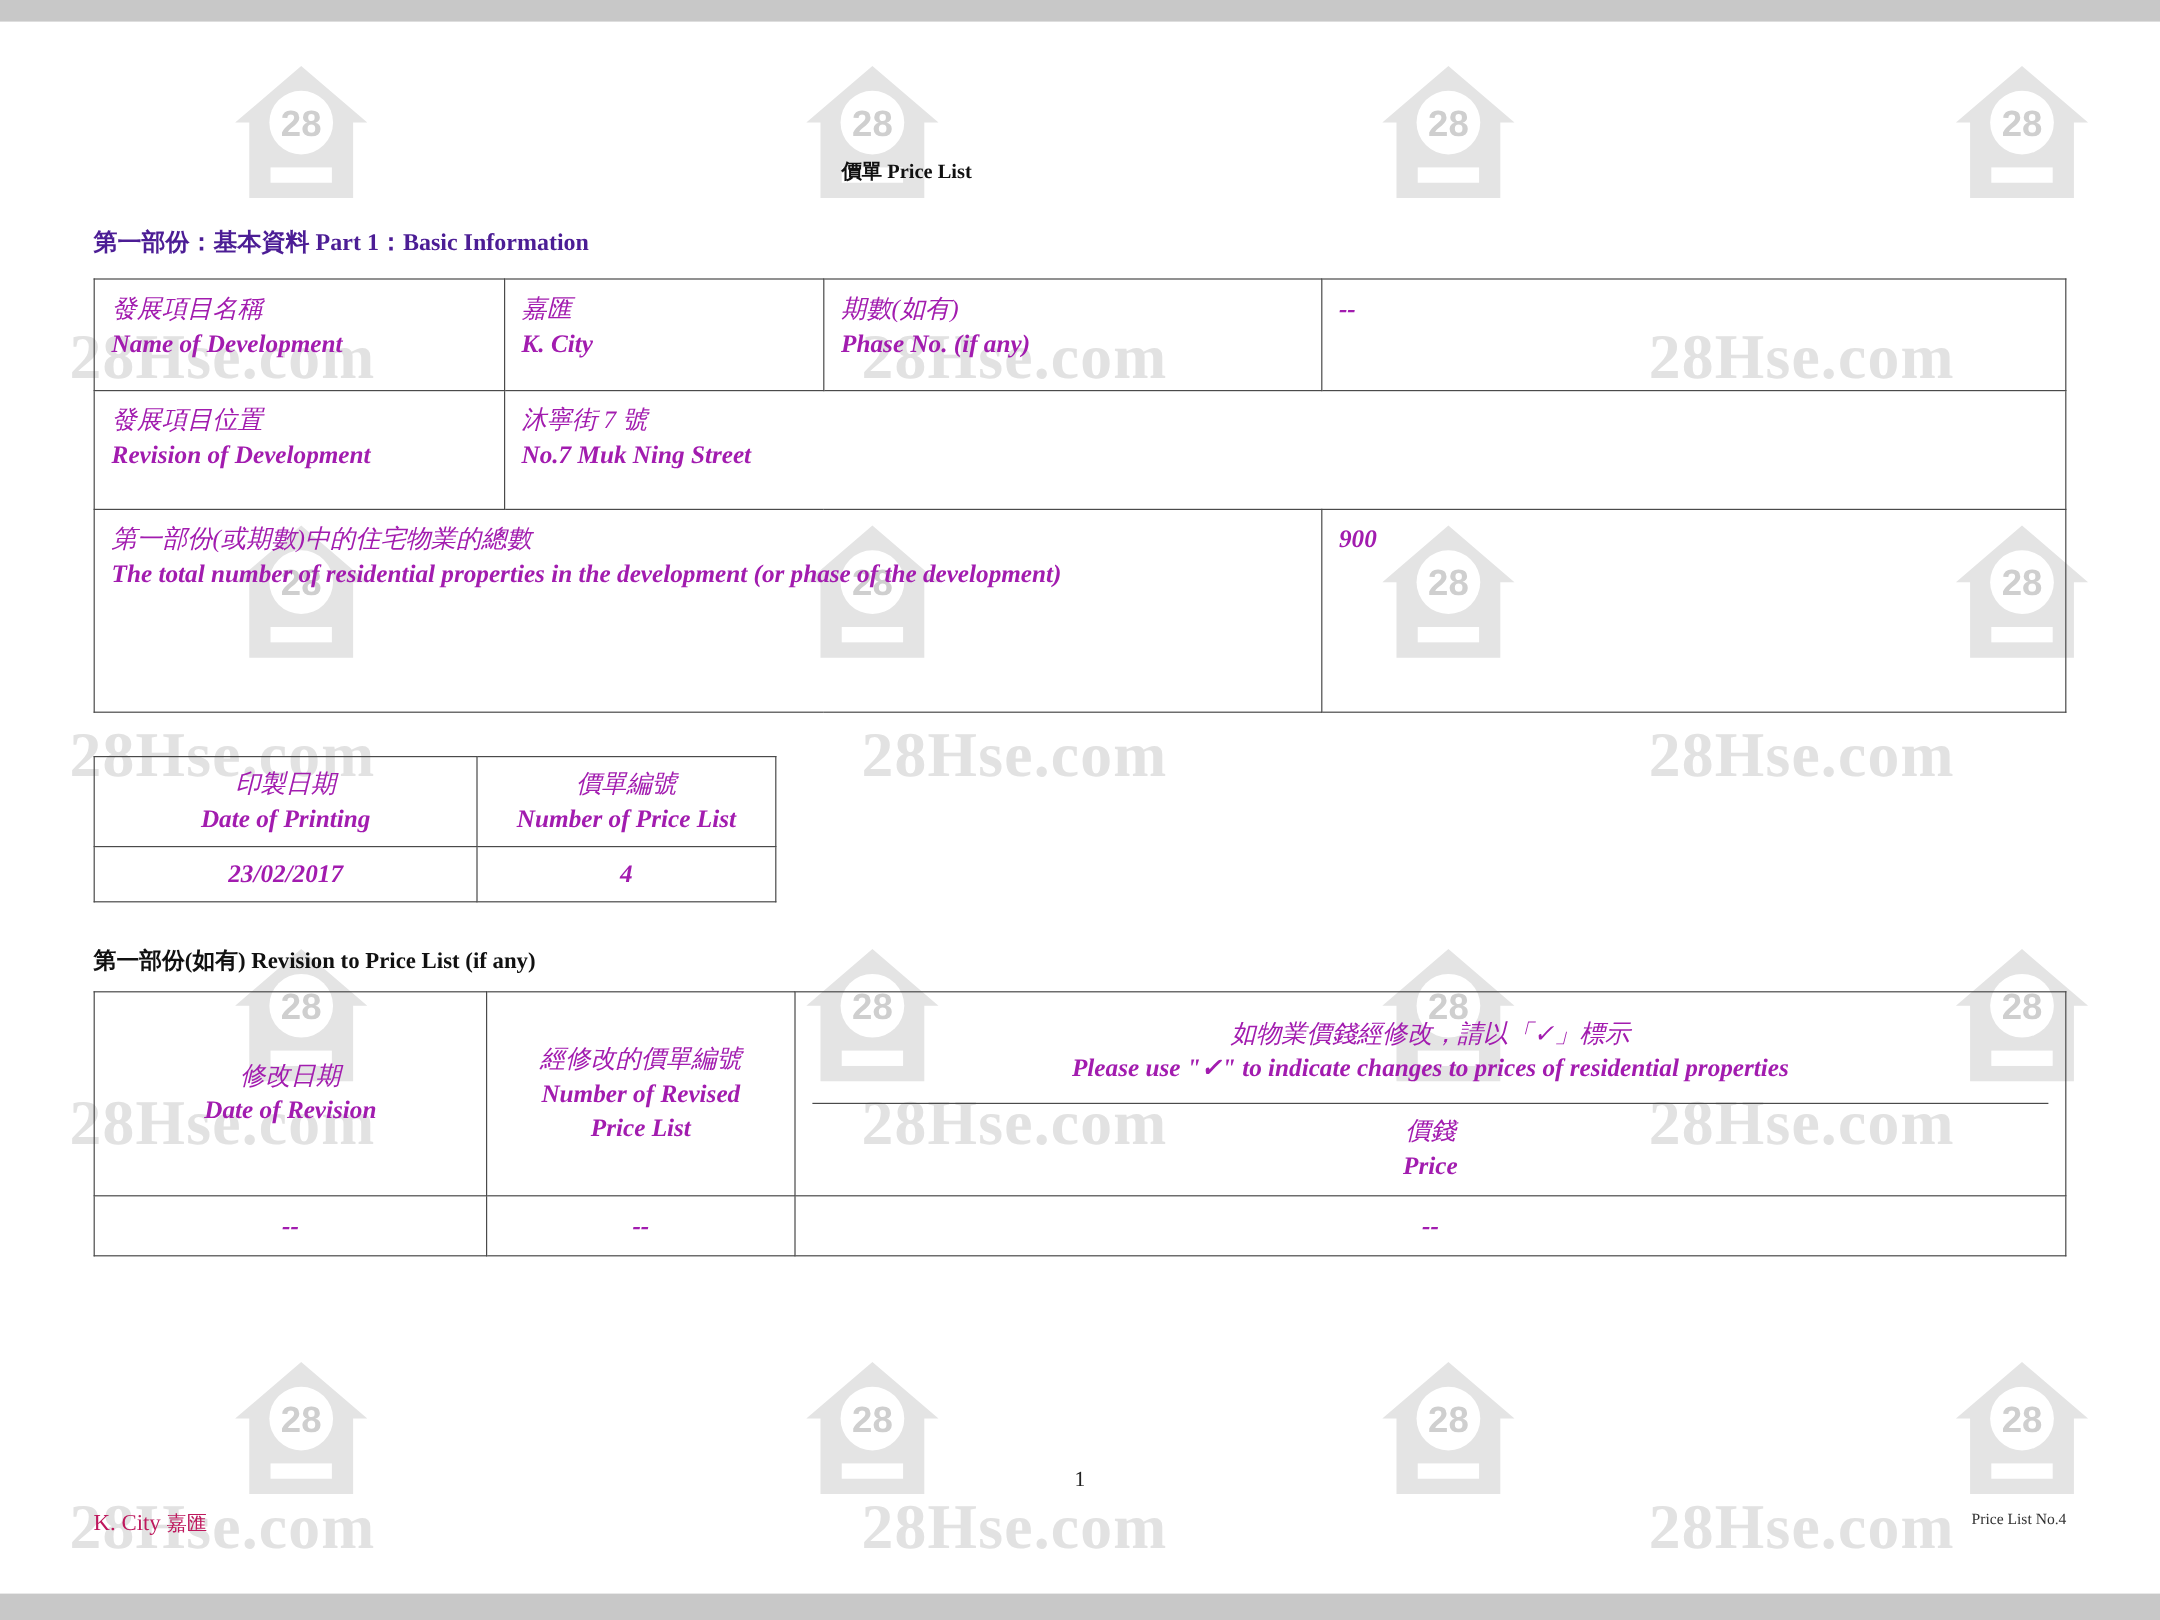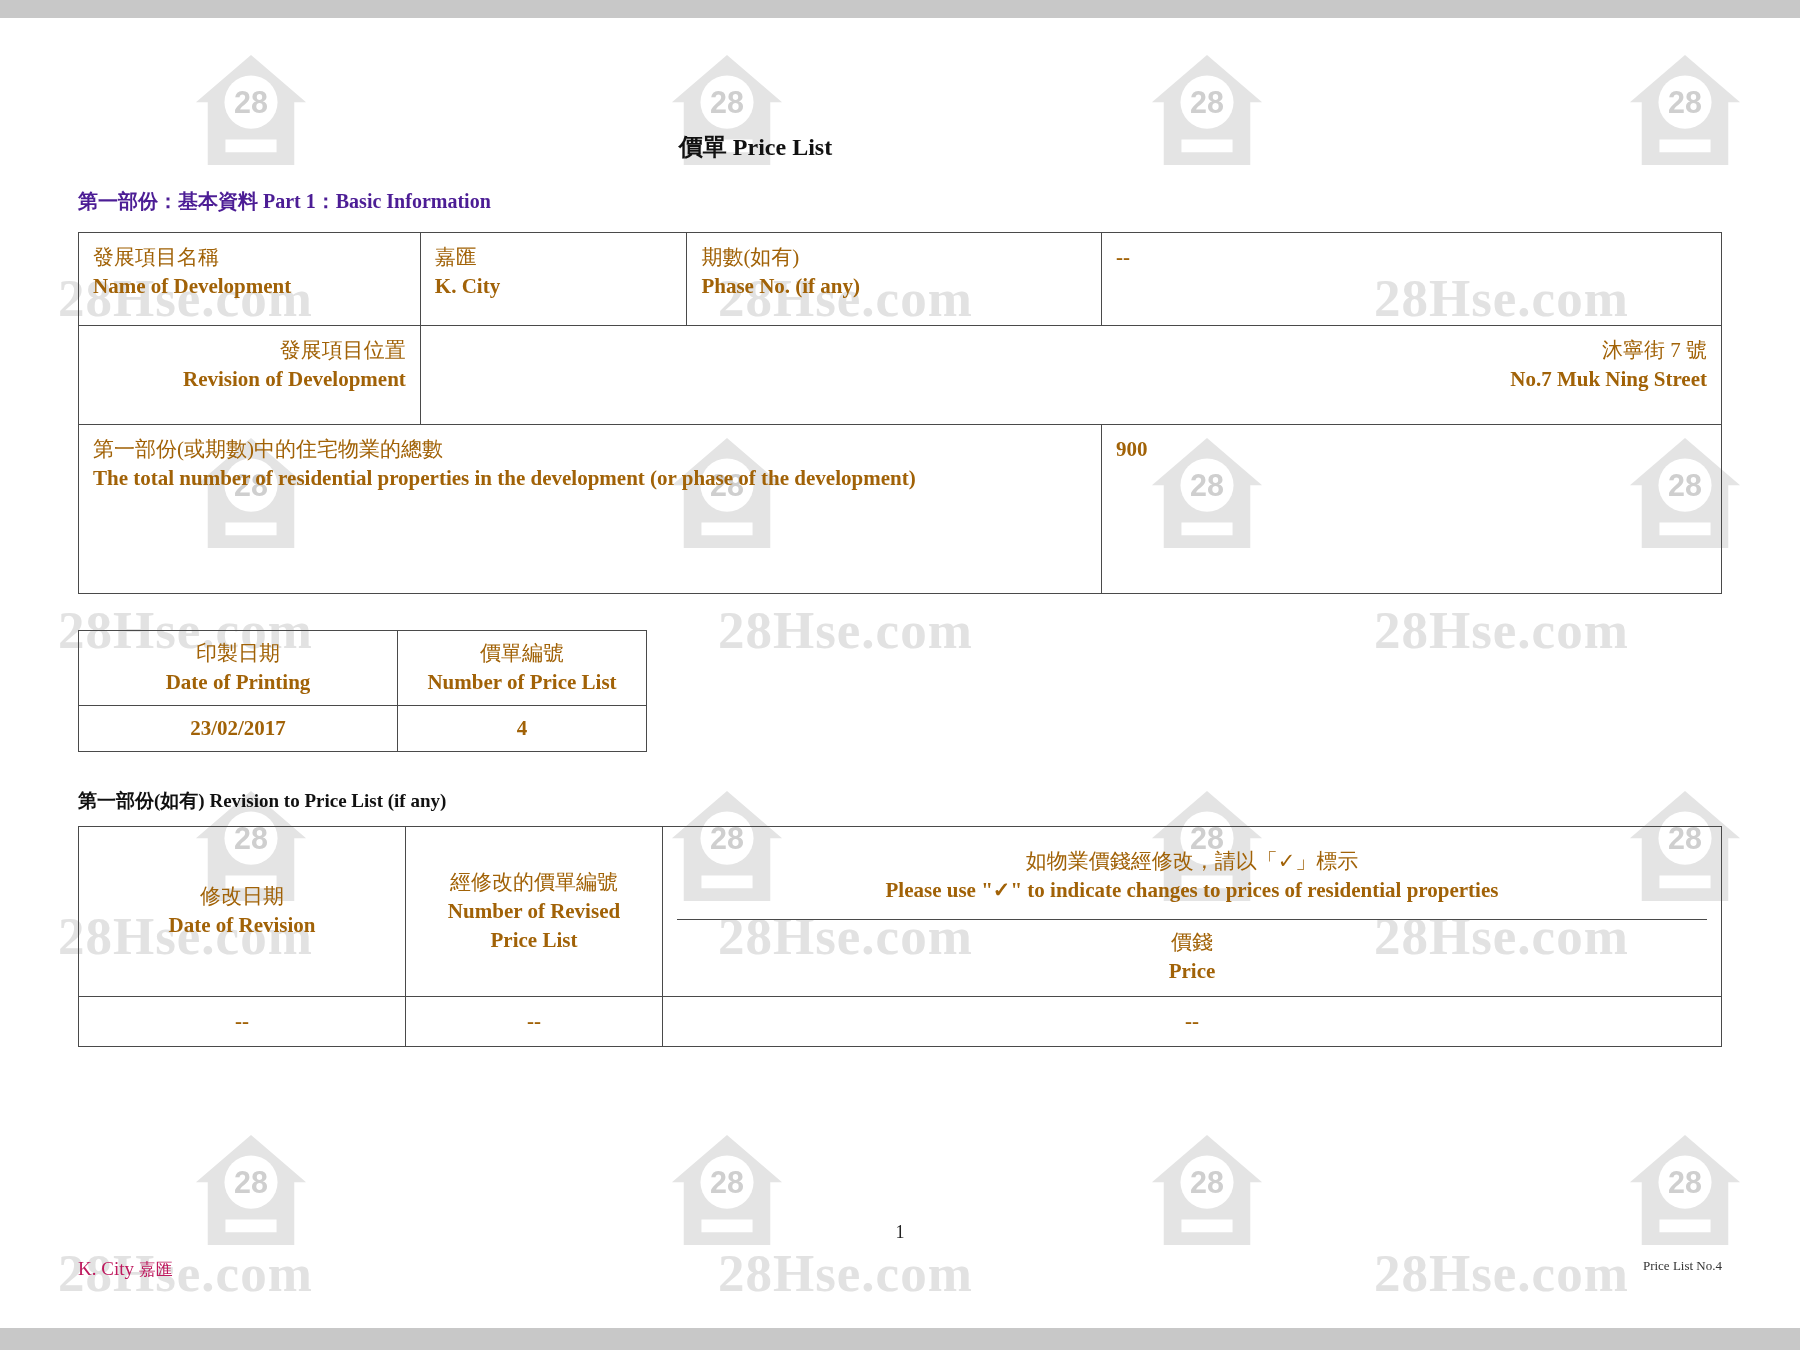--- a/index.html
+++ b/index.html
@@ -50,21 +50,21 @@
     position: absolute;
     inset: 0;
     z-index: 3;
   }
   .doc-title {
     position: absolute;
     left: 0;
     top: 113px;
     width: 1511px;
     text-align: center;
-    font-size: 24px;
+    font-size: 17px;
     font-weight: bold;
     color: #111;
   }
   .part-heading {
     position: absolute;
     left: 78px;
     top: 170px;
     font-size: 20px;
     font-weight: bold;
     color: #4c1d95;
@@ -82,36 +82,37 @@
     position: absolute;
     border-collapse: collapse;
     background: transparent;
   }
   table.doc td {
     border: 1.5px solid #4a4a4a;
     vertical-align: top;
     padding: 10px 14px;
     font-size: 21px;
     font-weight: bold;
-    color: #a16207;
+    color: #a21caf;
     background: transparent;
     line-height: 1.38;
+    font-style: italic;
   }
   .zh { font-weight: normal; font-size: 21px; display:block; }
   .en { font-weight: bold; font-size: 21px; display:block; }
 
   
   #basic-table { left: 78px; top: 214px; width: 1644px; }
   #basic-table td.c1 { width: 330px; }
   #basic-table td.c2 { width: 255px; }
   #basic-table td.c3 { width: 415px; }
   #basic-table td.c4 { width: 640px; }
 
   .row-h1 td { height: 72px; }
-  .row-h2 td { height: 78px; text-align: right; }
+  .row-h2 td { height: 78px; }
   .row-h3 td { height: 148px; }
 
   
   #print-table { left: 78px; top: 612px; }
   #print-table td {
     text-align: center;
     padding: 8px 10px;
   }
   #print-table td.pc1 { width: 298px; }
   #print-table td.pc2 { width: 228px; }

